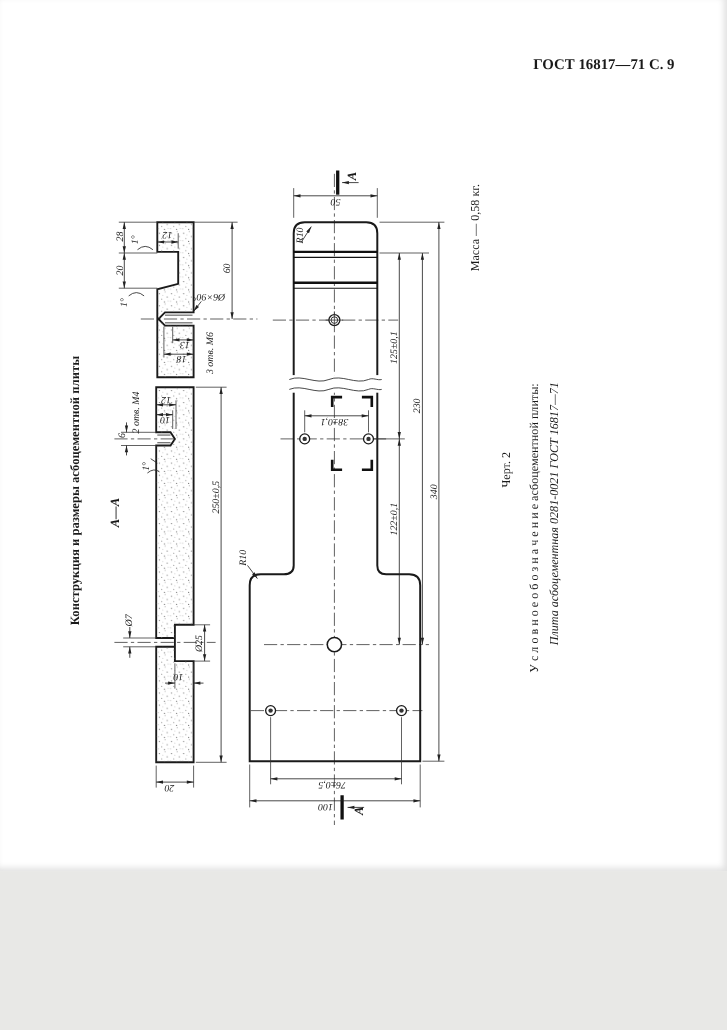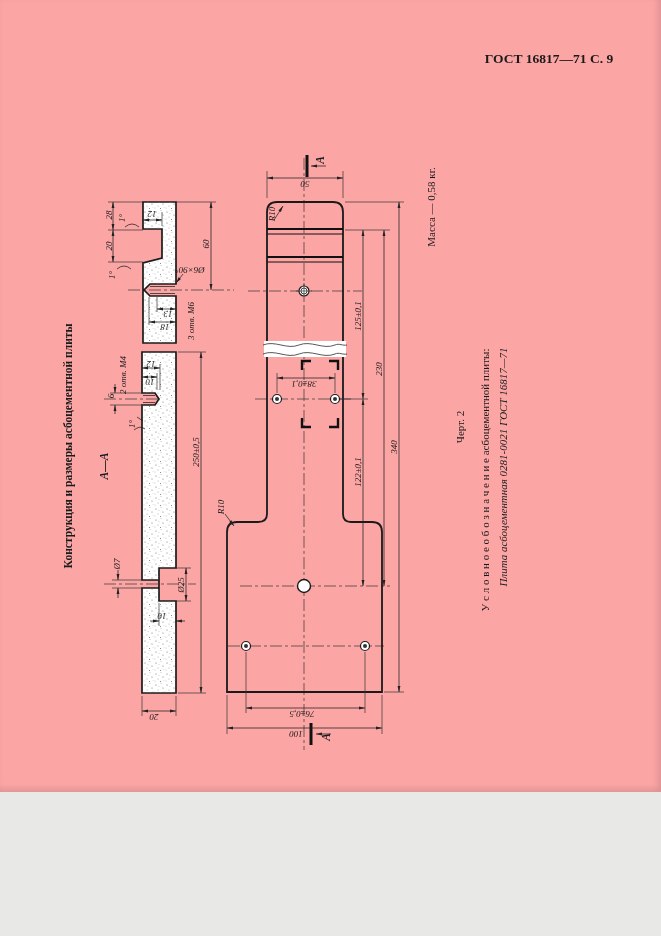--- a/index.html
+++ b/index.html
@@ -1,16 +1,16 @@
 <!DOCTYPE html>
 <html><head>
 <meta charset="utf-8">
 <style>
   html,body{margin:0;padding:0;background:#e8e8e6;}
-  #page{position:relative;width:661px;height:792px;background:#fca5a5;margin:0 auto;
+  #page{position:relative;width:661px;height:792px;background:#ffffff;margin:0 auto;
         font-family:"Liberation Serif", serif; overflow:hidden;
         box-shadow:inset -3px -3px 6px rgba(0,0,0,.12);}
   svg{position:absolute;left:0;top:0;}
   text{fill:#1a1a1a;}
   .hdr{font:bold 13.5px "Liberation Serif", serif;}
   .ttl{font:bold 11.5px "Liberation Serif", serif;}
   .lbl{font:11px "Liberation Serif", serif;}
   .lbl-i{font:italic 11px "Liberation Serif", serif;}
   .sec{font:italic bold 11.5px "Liberation Serif", serif;}
   .dim{font:italic 9px "Liberation Serif", serif;}

